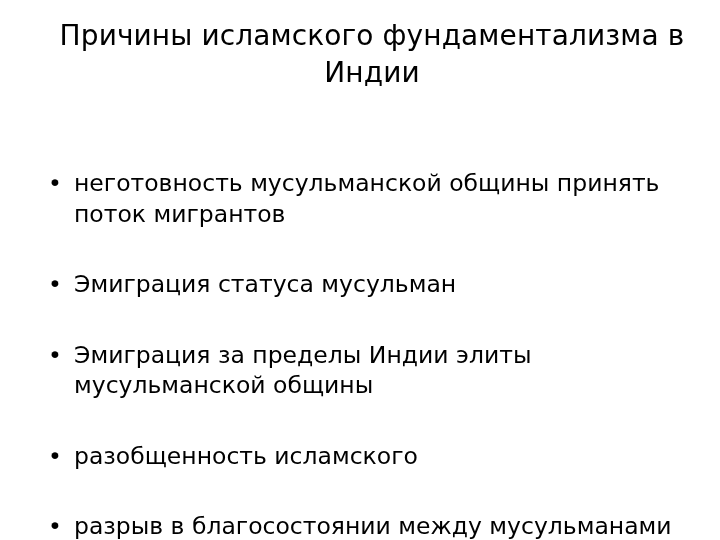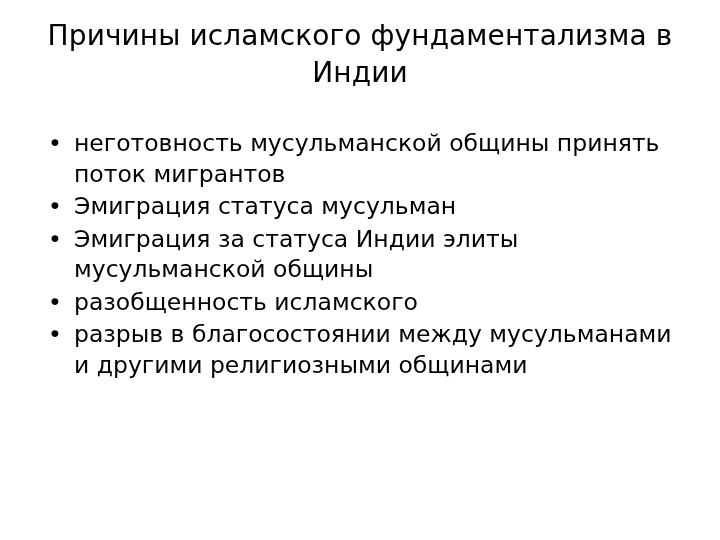--- a/index.html
+++ b/index.html
@@ -15,21 +15,21 @@
     color: #000000;
   }
   .slide {
     position: relative;
     width: 720px;
     height: 540px;
     box-sizing: border-box;
   }
   .title {
     position: absolute;
-    left: 40px;
+    left: 52px;
     top: 18px;
     width: 640px;
     text-align: center;
     font-size: 28px;
     line-height: 1.32;
     font-weight: 400;
     letter-spacing: 0.1px;
   }
   .body-list {
     position: absolute;
@@ -49,41 +49,42 @@
   }
   .body-list li .bullet {
     position: absolute;
     left: 18px;
     top: 0;
     font-size: 23.5px;
     line-height: 1.30;
   }
   .item-text {
     display: block;
+    margin-top: 40px;
   }
 </style>
 </head>
 <body>
 
 <div class="slide">
 
   <div class="title">Причины исламского фундаментализма в Индии</div>
 
   <ul class="body-list">
     <li>
       <span class="bullet">•</span>
       <span class="item-text">неготовность мусульманской общины принять поток мигрантов</span>
     </li>
     <li>
       <span class="bullet">•</span>
       <span class="item-text">Эмиграция статуса мусульман</span>
     </li>
     <li>
       <span class="bullet">•</span>
-      <span class="item-text">Эмиграция за статуса Индии элиты мусульманской общины</span>
+      <span class="item-text">Эмиграция за пределы Индии элиты мусульманской общины</span>
     </li>
     <li>
       <span class="bullet">•</span>
       <span class="item-text">разобщенность исламского</span>
     </li>
     <li>
       <span class="bullet">•</span>
       <span class="item-text">разрыв в благосостоянии между мусульманами и другими религиозными общинами</span>
     </li>
   </ul>

